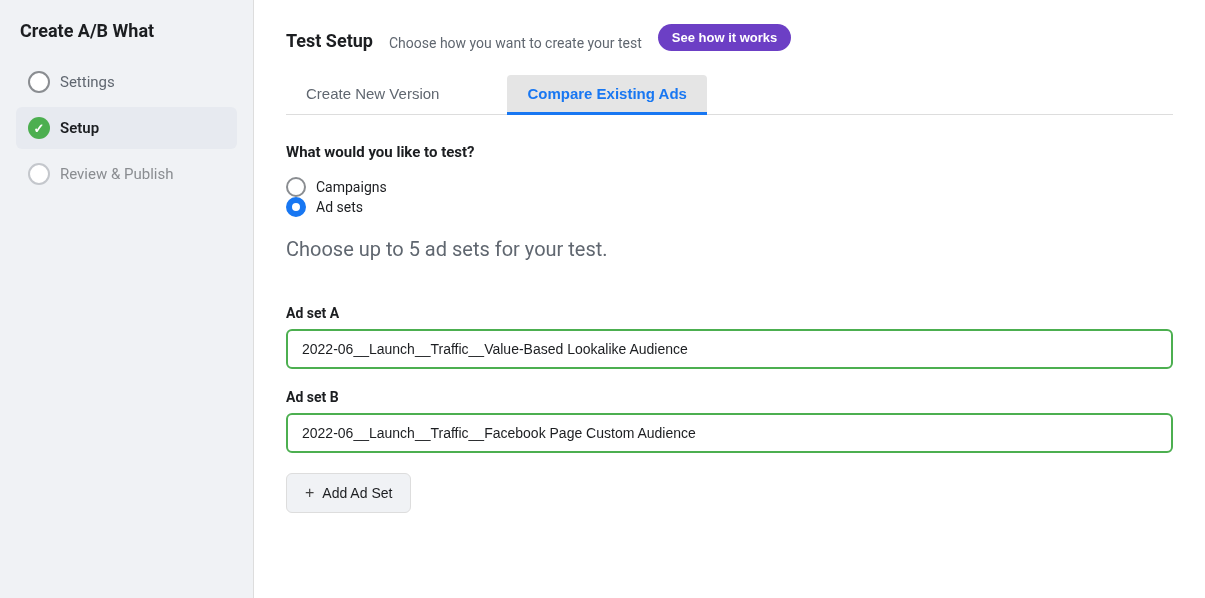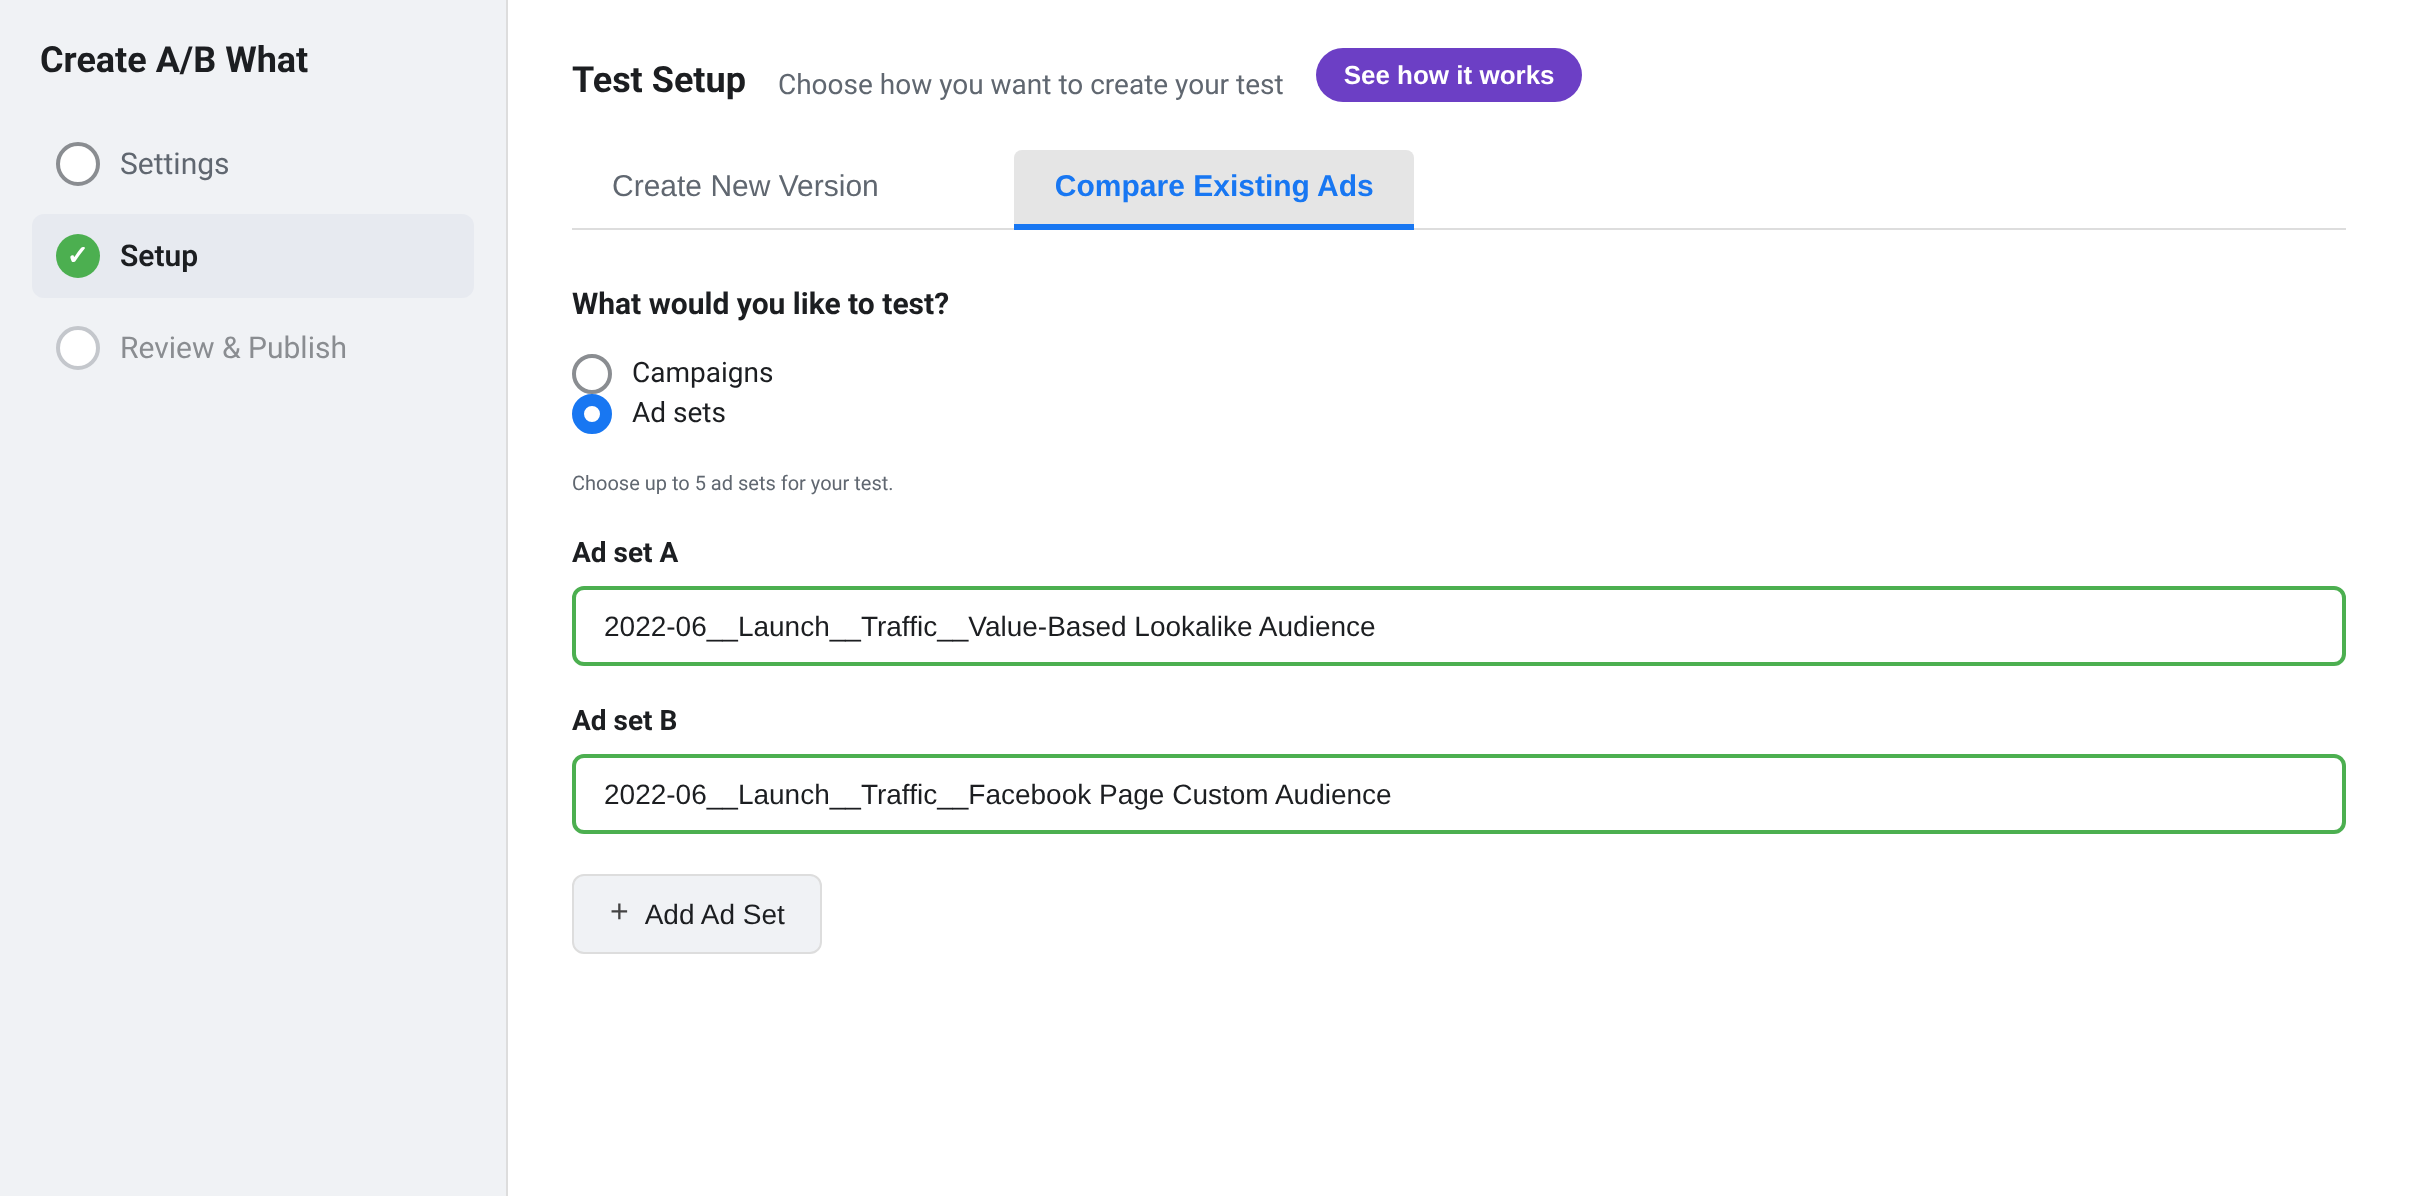--- a/index.html
+++ b/index.html
@@ -181,23 +181,23 @@
     .radio-circle.selected {
       border: 6px solid #1877f2;
       background: white;
     }
     .radio-label {
       font-size: 14px;
       color: #1c1e21;
     }
 
     .hint-text {
-      font-size: 10px;
+      font-size: 20px;
       color: #606770;
-      margin-bottom: 21px;
+      margin-bottom: 44px;
     }
 
     
     .adset-section {
       margin-bottom: 20px;
     }
     .adset-label {
       font-size: 14px;
       font-weight: 700;
       color: #1c1e21;

